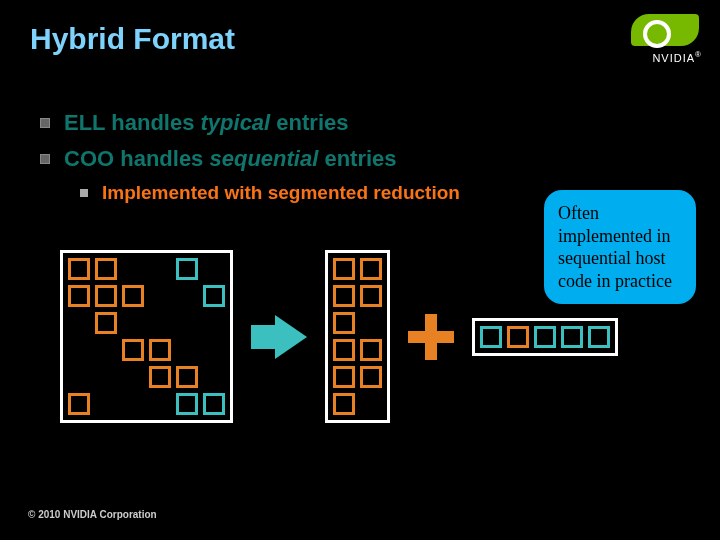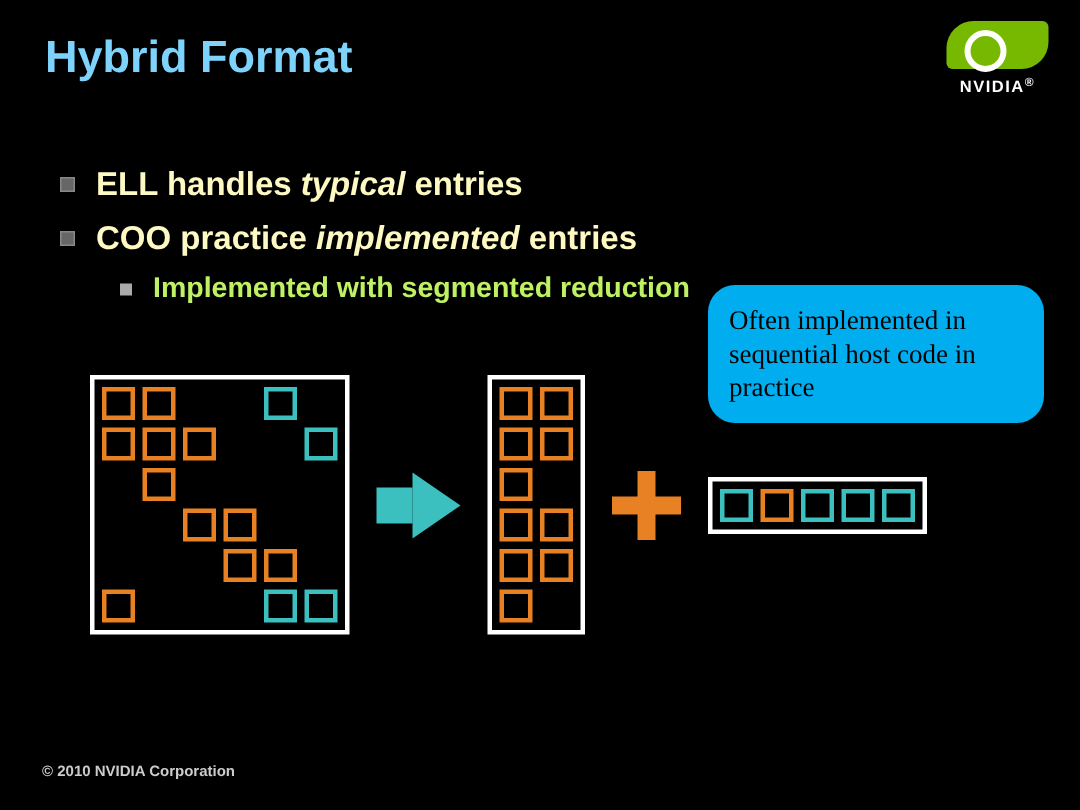--- a/index.html
+++ b/index.html
@@ -22,47 +22,47 @@
     border-radius: 18px 4px 18px 4px;
     position: relative; margin: 0 auto 4px;
   }
   .logo-eye::before {
     content: ""; position: absolute;
     left: 12px; top: 6px; width: 20px; height: 20px;
     border: 4px solid #fff; border-radius: 50%;
     background: #76b900;
   }
   .logo-text {
-    color: #fff; font-size: 11px; font-weight: bold;
-    letter-spacing: 1px; text-align: center;
+    color: #fff; font-size: 11px; font-weight: normal;
+    letter-spacing: 1px; text-align: right;
   }
   .reg { font-size: 8px; vertical-align: super; }
   .bullets { position: absolute; left: 40px; top: 110px; right: 20px; }
   .bullet-main {
-    font-size: 22px; font-weight: bold; color: #fef9c3;
+    font-size: 22px; font-weight: bold; color: #0f766e;
     display: flex; align-items: center; margin-bottom: 10px;
   }
   .bullet-main .dot {
     width: 10px; height: 10px; background: #666;
     border: 1px solid #888; margin-right: 14px;
     display: inline-block;
   }
   .bullet-sub {
-    font-size: 19px; font-weight: bold; color: #bef264;
+    font-size: 19px; font-weight: bold; color: #f97316;
     display: flex; align-items: center; margin-left: 40px;
     margin-top: 6px;
   }
   .bullet-sub .dot {
     width: 8px; height: 8px; background: #aaa;
     margin-right: 14px; display: inline-block;
   }
   .em-italic { font-style: italic; }
   .callout {
     position: absolute; right: 24px; top: 190px;
-    width: 224px; background: #00aeef;
+    width: 152px; background: #00aeef;
     border-radius: 18px; padding: 12px 14px;
     color: #000; font-size: 18px; line-height: 1.25;
     font-family: "Times New Roman", serif;
   }
   .diagram {
     position: absolute; left: 60px; top: 250px;
     display: flex; align-items: center; gap: 18px;
   }
   .matrix {
     border: 3px solid #fff; background: #000;
@@ -117,21 +117,21 @@
 <div class="bullets">
   <div class="bullet-main">
     <span class="dot"></span>
     <span>
       <span>ELL handles </span><span class="em-italic">typical</span><span> entries</span>
     </span>
   </div>
   <div class="bullet-main">
     <span class="dot"></span>
     <span>
-      <span>COO practice </span><span class="em-italic">implemented</span><span> entries</span>
+      <span>COO handles </span><span class="em-italic">sequential</span><span> entries</span>
     </span>
   </div>
   <div class="bullet-sub">
     <span class="dot"></span>
     <span>Implemented with segmented reduction</span>
   </div>
 </div>
 
 <div class="callout">Often implemented in sequential host code in practice</div>
 

